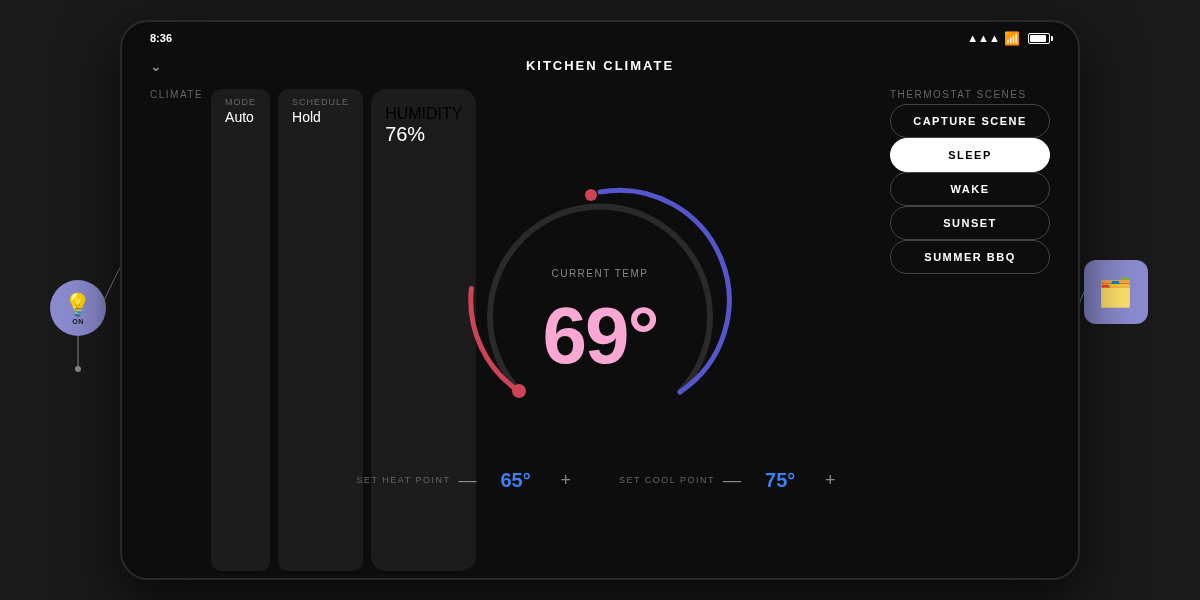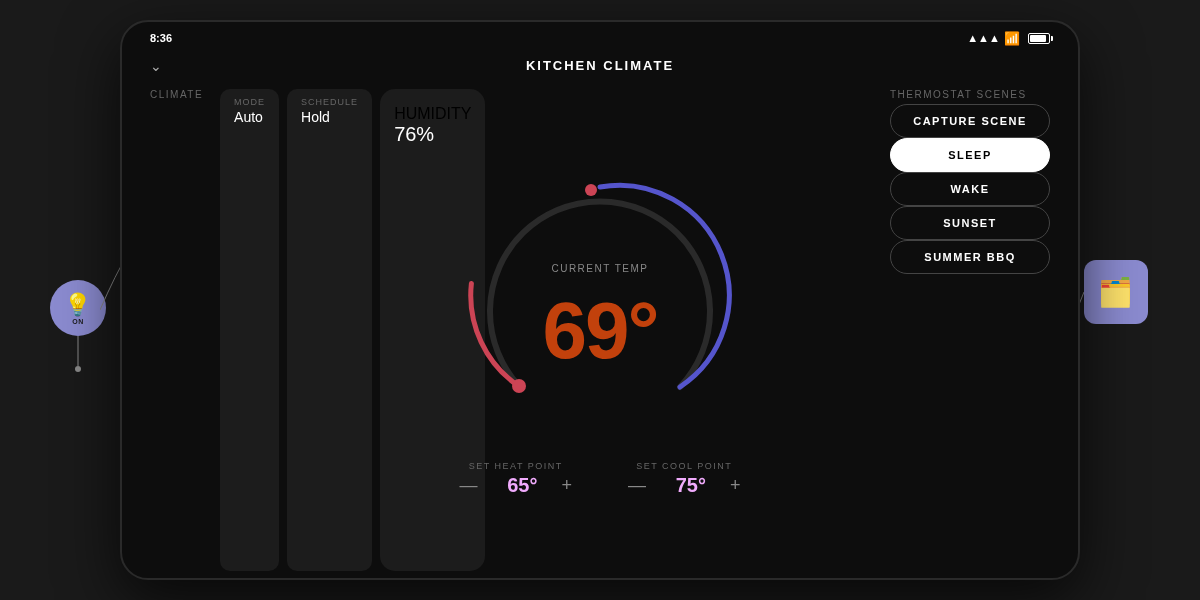--- a/index.html
+++ b/index.html
@@ -155,38 +155,37 @@
       text-transform: uppercase;
       text-align: center;
       white-space: nowrap;
     }
 
     .current-temp-value {
       position: absolute;
       top: 46%;
       left: 50%;
       transform: translateX(-50%);
-      color: #c2410c;
+      color: #f9a8d4;
       font-size: 80px;
       font-weight: 700;
       letter-spacing: -2px;
       text-align: right;
       white-space: nowrap;
     }
 
     
     .setpoints {
       display: flex;
       gap: 40px;
       align-items: center;
       margin-top: 8px;
     }
     .setpoint {
       display: flex;
-      flex-direction: column;
       align-items: center;
       gap: 0;
     }
     .setpoint-label {
       color: #666;
       font-size: 9px;
       letter-spacing: 1.5px;
       text-transform: uppercase;
     }
     .setpoint-controls {
@@ -196,25 +195,25 @@
     }
     .setpoint-btn {
       color: #888;
       font-size: 18px;
       cursor: pointer;
       background: none;
       border: none;
       padding: 4px 8px;
     }
     .setpoint-value {
-      color: #f0abfc;
+      color: #3b82f6;
       font-size: 20px;
       font-weight: 600;
       min-width: 36px;
-      text-align: right;
+      text-align: left;
     }
 
     
     .right-panel {
       width: 160px;
       display: flex;
       flex-direction: column;
       gap: 0;
       padding-top: 4px;
     }
@@ -285,21 +284,21 @@
     <div class="header">
       <span class="chevron-down" style="cursor:pointer;">⌄</span>
       <span class="header-title">KITCHEN CLIMATE</span>
     </div>
 
     <div class="main-content">
 
       <div class="left-panel">
         <div class="panel-label">CLIMATE</div>
 
-        <div class="control-card" style="cursor:pointer;margin-left:9px;">
+        <div class="control-card" style="cursor:pointer;">
           <div class="card-label">MODE</div>
           <div class="card-value">Auto</div>
         </div>
 
 
         <div class="control-card" style="cursor:pointer;">
           <div class="card-label">SCHEDULE</div>
           <div class="card-value">Hold</div>
         </div>
 

